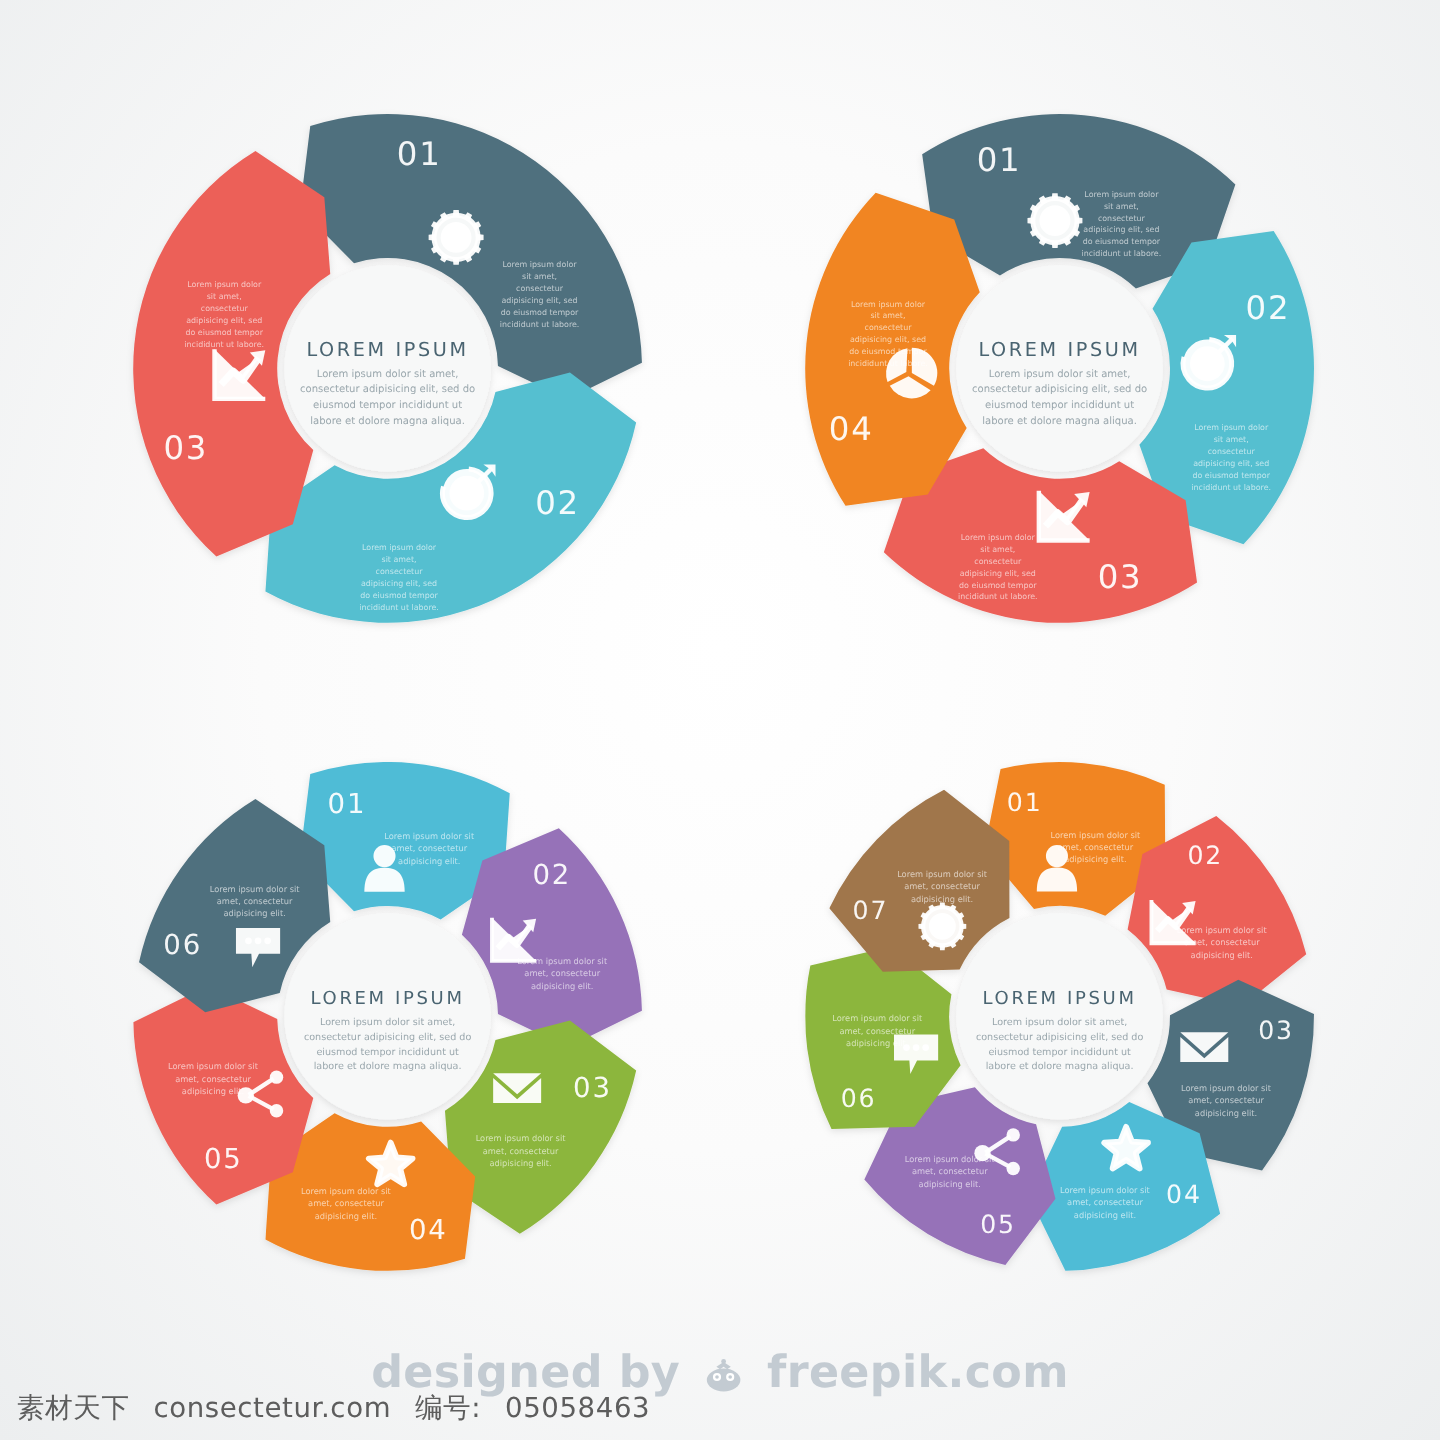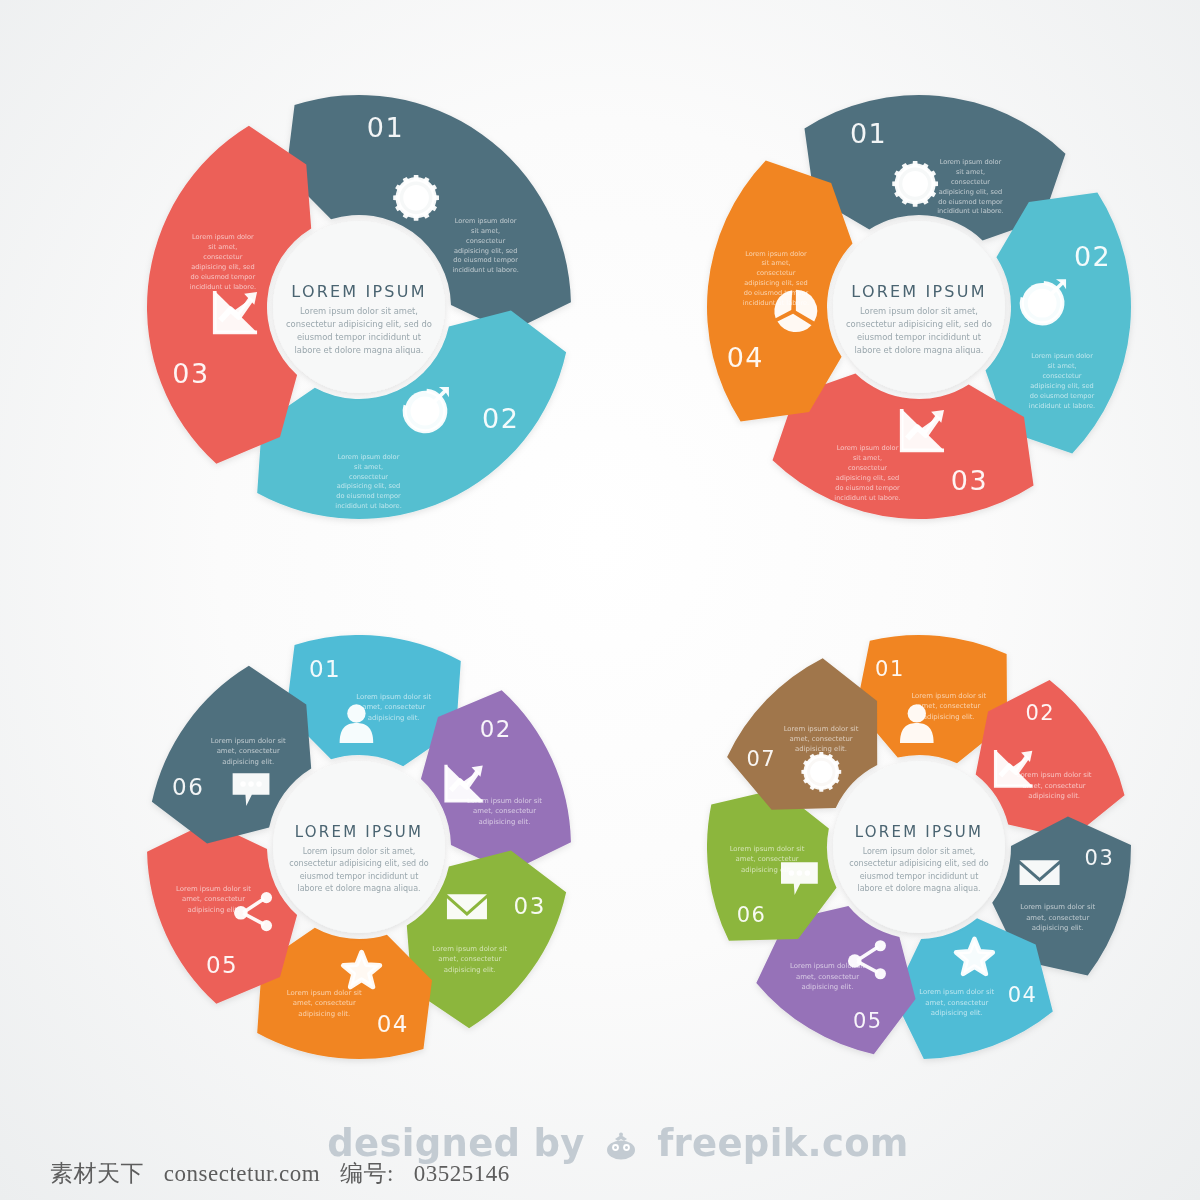--- a/index.html
+++ b/index.html
@@ -12,21 +12,20 @@
     height: 1200px;
     overflow: hidden;
     font-family: "DejaVu Sans", "Liberation Sans", sans-serif;
     background: radial-gradient(ellipse at 50% 45%, #ffffff 0%, #fbfbfb 45%, #eceeef 100%);
     position: relative;
   }
 
   #board {
     position: absolute;
     inset: 0;
-    margin-left: 36px;
   }
 
   .diagram {
     position: absolute;
   }
   #diagram-1 { left: 88px;  top: 72px;  width: 470px; height: 470px; }
   #diagram-2 { left: 648px; top: 72px;  width: 470px; height: 470px; }
   #diagram-3 { left: 88px;  top: 612px; width: 470px; height: 470px; }
   #diagram-4 { left: 648px; top: 612px; width: 470px; height: 470px; }
 
@@ -78,21 +77,21 @@
   #sucai-footer {
     position: absolute;
     left: 14px;
     top: 1158px;
     color: #5d5d5d;
     font-size: 23px;
     letter-spacing: 0.5px;
     font-family: "DejaVu Sans", "Liberation Sans", sans-serif;
     white-space: nowrap;
   }
-  #sucai-footer span { margin-right: 12px; font-family: Liberation Serif, serif; }
+  #sucai-footer span { margin-right: 12px; }
 </style>
 </head>
 <body>
 
 <div id="board">
 
   <div class="diagram" id="diagram-1">
       <svg viewBox="0 0 470 470">
         <defs>
           <filter id="diagram-1-shadow" x="-25%" y="-25%" width="150%" height="150%">
@@ -370,16 +369,16 @@
         <circle cx="17" cy="2.5" r="2" fill="#c3cbd2"></circle>
       </svg>
     </span>
     <span>freepik.com</span>
   </div>
 
   <div id="sucai-footer">
     <span>素材天下</span>
     <span>consectetur.com</span>
     <span>编号:</span>
-    <span>03525146</span>
+    <span>05058463</span>
   </div>
 
 </div>
 
 </body></html>

